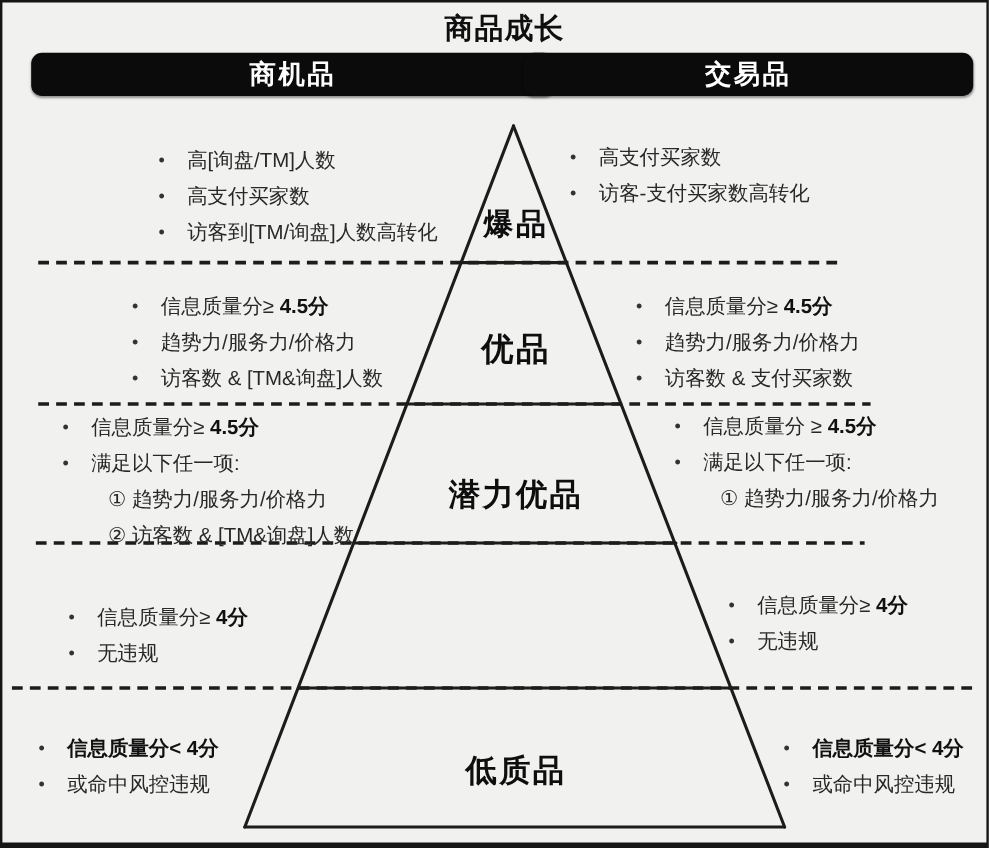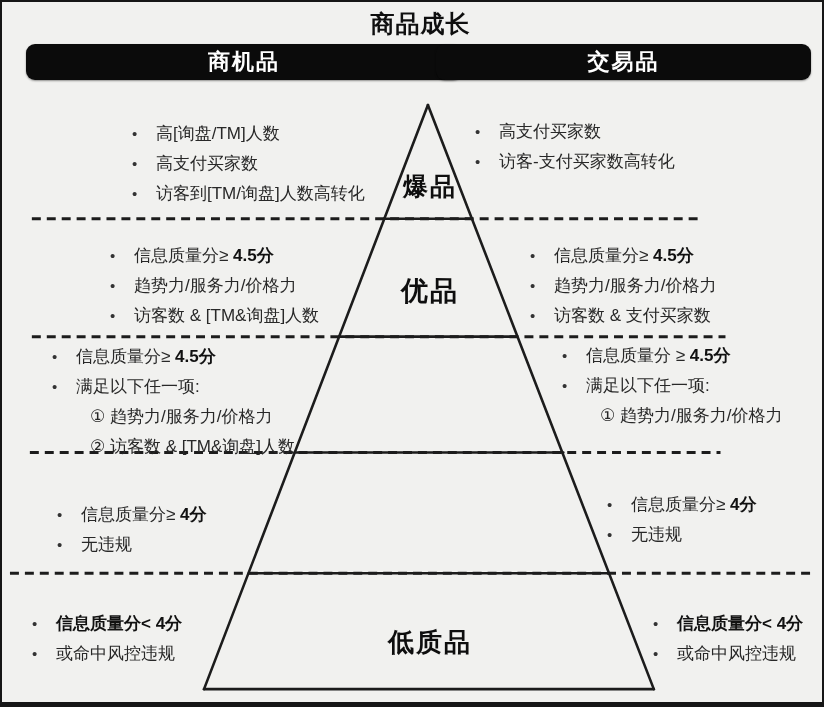--- a/index.html
+++ b/index.html
@@ -105,20 +105,21 @@
       <line x1="203" y1="694" x2="655" y2="694"></line>
       <line x1="384" y1="219" x2="472" y2="219"></line>
       <line x1="339" y1="338" x2="517" y2="338"></line>
       <line x1="294" y1="455" x2="564" y2="455"></line>
       <line x1="248" y1="577" x2="610" y2="577"></line>
     </g>
   </svg>
 
   <div class="pyr-label" style="top:168px; font-size:25px;">爆品</div>
   <div class="pyr-label" style="top:271px; font-size:27px;">优品</div>
+  <div class="pyr-label" style="top:393px;">潜力优品</div>
   <div class="pyr-label" style="top:623px;">低质品</div>
 
   <ul class="criteria" style="left:128px; top:117px;">
       <li class=""><span class="dot">•</span><span>高[询盘/TM]人数</span></li>
       <li class=""><span class="dot">•</span><span>高支付买家数</span></li>
       <li class=""><span class="dot">•</span><span>访客到[TM/询盘]人数高转化</span></li>
     </ul>
   <ul class="criteria" style="left:106px; top:239px;">
       <li class=""><span class="dot">•</span><span>信息质量分≥ </span><strong>4.5分</strong></li>
       <li class=""><span class="dot">•</span><span>趋势力/服务力/价格力</span></li>

